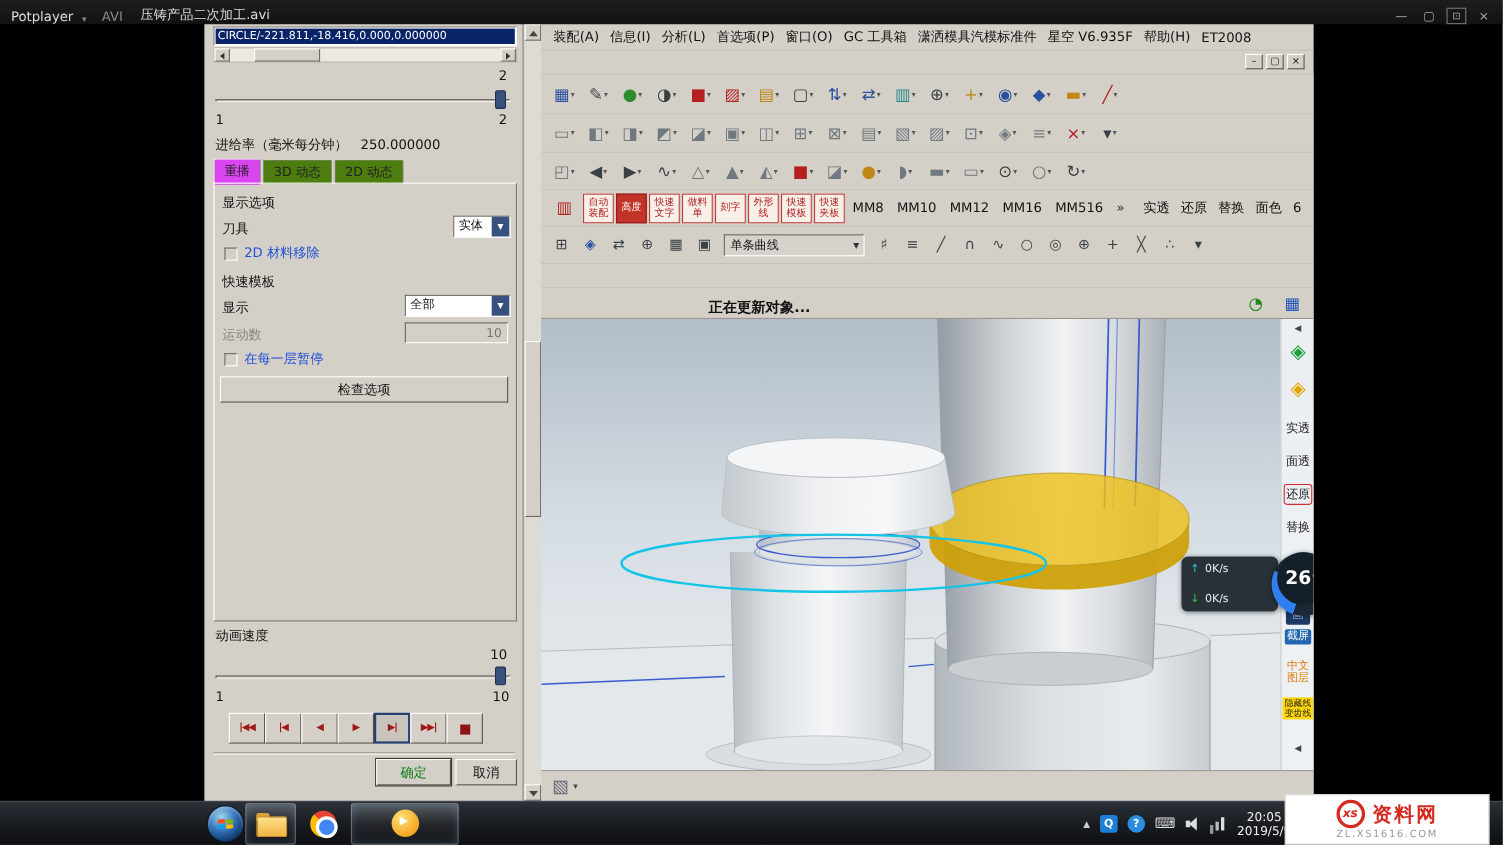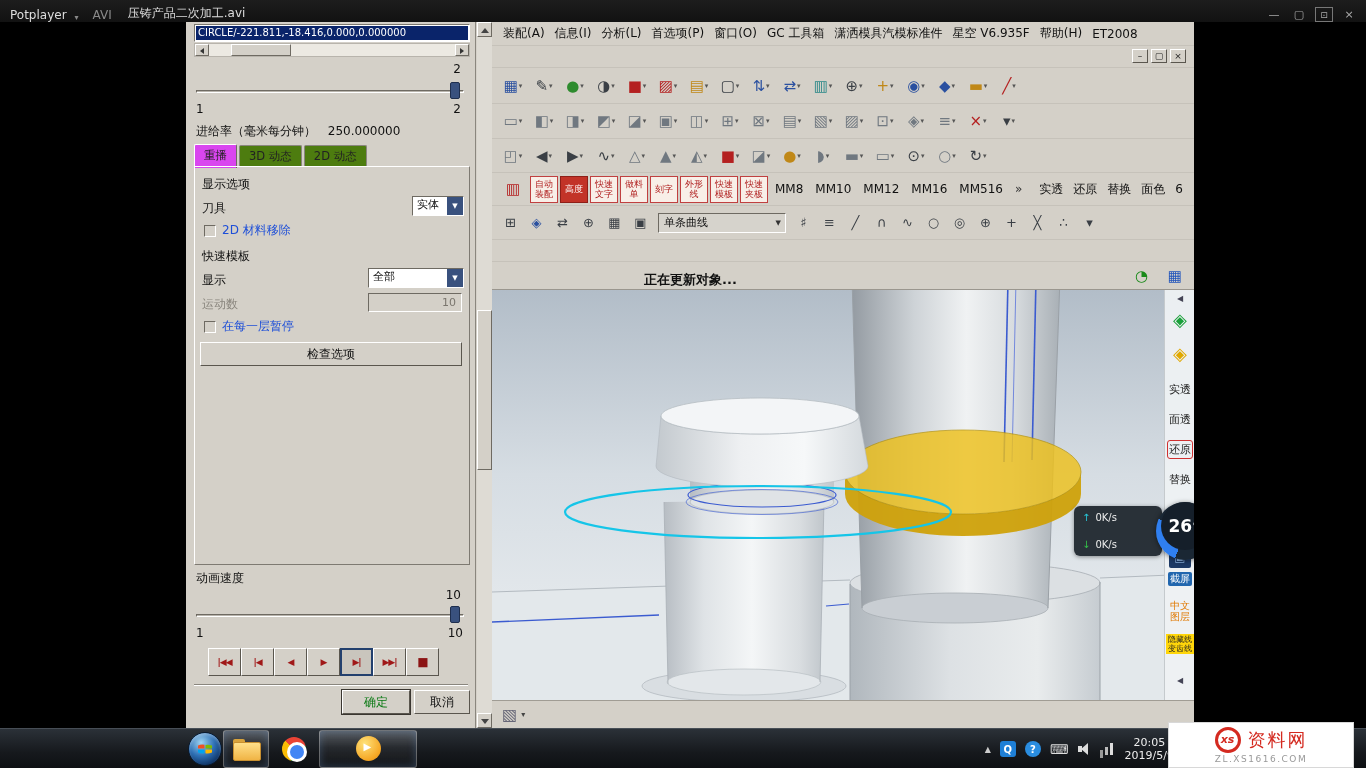--- a/index.html
+++ b/index.html
@@ -136,21 +136,21 @@
 .ic-spk::before{content:"";position:absolute;left:0;top:3px;width:4px;height:6px;background:#ddd}
 .ic-spk::after{content:"";position:absolute;left:3px;top:0;border-top:6px solid transparent;border-bottom:6px solid transparent;border-right:7px solid #ddd}
 .ic-net{width:13px;height:12px;position:relative}
 .ic-net::before{content:"";position:absolute;right:0;bottom:0;width:3px;height:12px;background:#ddd}
 .ic-net::after{content:"";position:absolute;right:5px;bottom:0;width:3px;height:8px;background:#bbb;box-shadow:-5px 3px 0 0 #999}
 .clock{color:#eee;font-size:11px;text-align:center;line-height:13px;margin-left:3px}
 
 #wm{position:absolute;right:12px;top:722px;width:186px;height:46px;background:#fff;border:1px solid #d8d8d8;display:flex;flex-direction:column;align-items:center;justify-content:center;z-index:30}
 .wm-top{display:flex;align-items:center;gap:7px}
 .wm-logo{width:26px;height:26px;border:3px solid #d42a20;border-radius:50%;display:flex;align-items:center;justify-content:center;color:#d42a20;font-weight:bold;font-style:italic;font-size:11px}
-.wm-site{color:#d42a20;font-size:18px;font-weight:normal;letter-spacing:2px}
+.wm-site{color:#d42a20;font-size:18px;font-weight:bold;letter-spacing:2px}
 .wm-url{color:#999;font-size:9px;letter-spacing:1.5px;margin-top:1px}
 </style>
 </head>
 <body>
 
 <div id="titlebar">
   <span class="app">Potplayer</span>
   <span class="caret">▾</span>
   <span class="fmt">AVI</span>
   <span class="fname">压铸产品二次加工.avi</span>

